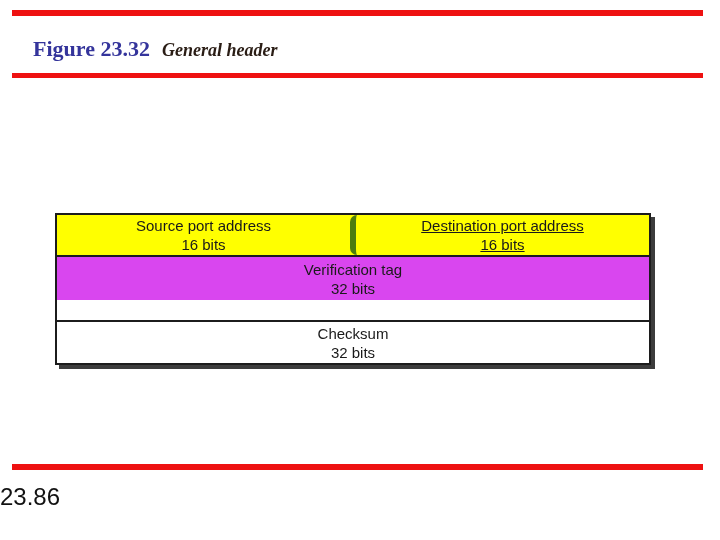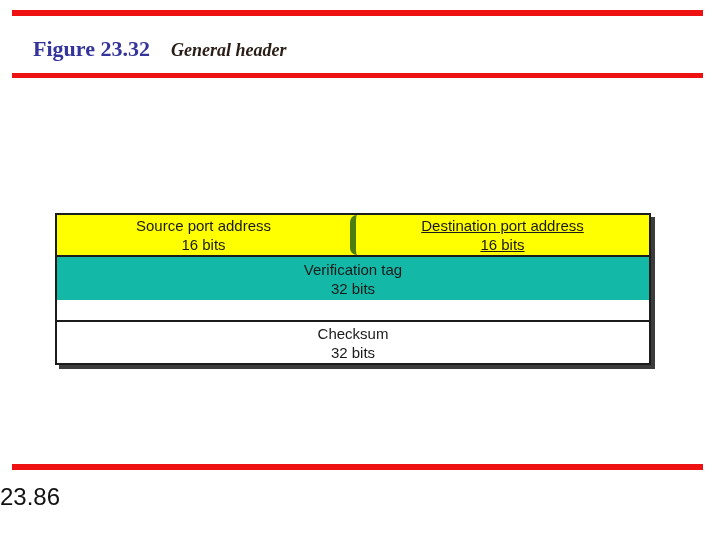--- a/index.html
+++ b/index.html
@@ -19,21 +19,21 @@
   }
   .rule-top    { top: 10px;  height: 6px; }
   .rule-under  { top: 73px;  height: 5px; }
   .rule-bottom { top: 464px; height: 6px; }
 
   .title-row {
     position: absolute;
     left: 33px; top: 36px;
     display: flex;
     align-items: baseline;
-    gap: 21px;
+    gap: 12px;
     white-space: nowrap;
   }
   .figure-label {
     font-family: "Liberation Serif", serif;
     font-weight: bold;
     font-size: 22px;
     color: #34349b;
   }
   .figure-title {
     font-family: "Liberation Serif", serif;
@@ -49,21 +49,21 @@
     width: 592px;
     border: 2px solid #1c1c1c;
     box-shadow: 4px 4px 0 #3c3c3c;
     background: #ffffff;
   }
   .t-row {
     display: flex;
     width: 100%;
   }
   .t-row-1 { height: 40px; background: #ffff00; }
-  .t-row-2 { height: 43px; border-top: 2px solid #1c1c1c; background: #14b8a6; }
+  .t-row-2 { height: 43px; border-top: 2px solid #1c1c1c; background: #d946ef; }
   .t-row-3 { height: 41px; border-top: 2px solid #1c1c1c; background: #ffffff; margin-top: 20px; }
 
   .t-cell {
     flex: 1;
     display: flex;
     flex-direction: column;
     align-items: center;
     justify-content: center;
     text-align: center;
     color: #1a1a1a;

